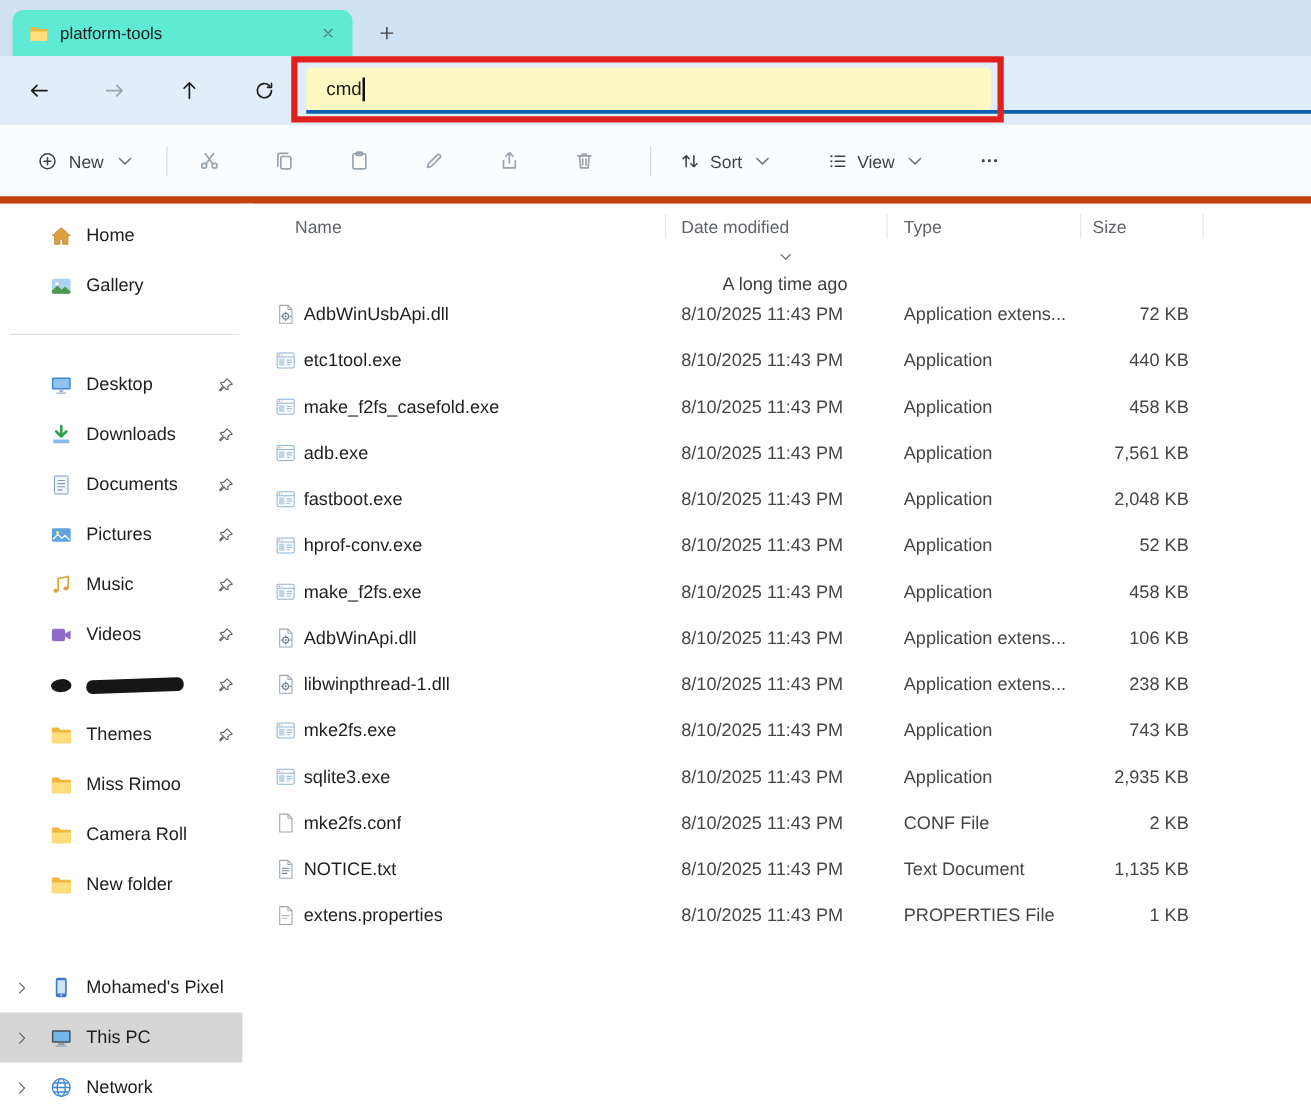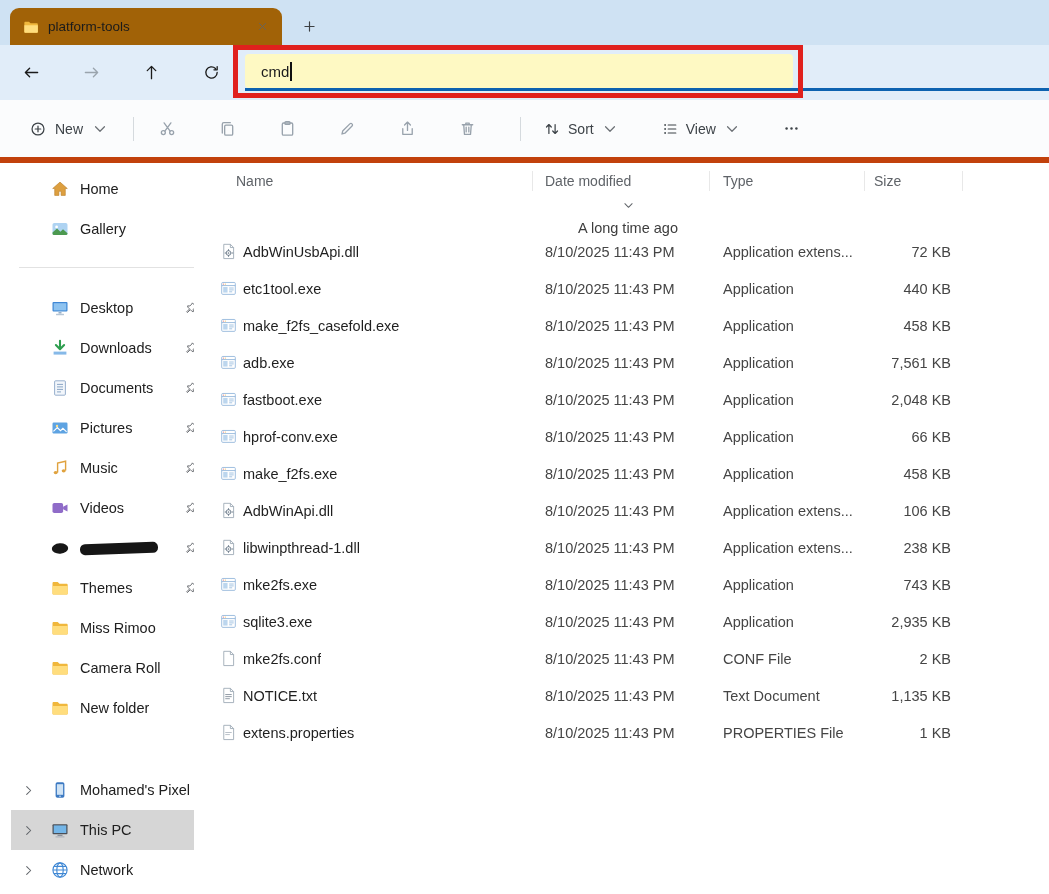--- a/index.html
+++ b/index.html
@@ -3,21 +3,21 @@
 <meta charset="utf-8">
 <style>
   * { margin:0; padding:0; box-sizing:border-box; }
   html,body { background:#ffffff; }
   body { font-family:"Liberation Sans", sans-serif; }
   .window { position:relative; width:1049px; height:894px; background:#fff; overflow:hidden; }
 
   
   .tabstrip { position:absolute; left:0; top:0; width:100%; height:45px; background:#cfe2f3;
               display:flex; align-items:flex-end; padding-left:10px; }
-  .tab { width:272px; height:37px; background:#a16207; border-radius:9px 9px 0 0;
+  .tab { width:272px; height:37px; background:#5eead4; border-radius:9px 9px 0 0;
          display:flex; align-items:center; gap:9px; padding:0 8px 0 13px; }
   .tab-title { flex:1; font-size:13.5px; color:#1b1b1b; white-space:nowrap; overflow:hidden; }
   .tab-close { width:24px; height:24px; border-radius:4px; color:#5f6368; display:flex; align-items:center; justify-content:center; }
   .tab-close .ic { width:11px; height:11px; }
   .newtab { width:34px; height:32px; margin:0 0 3px 10px; color:#3c4043; display:flex; align-items:center; justify-content:center; }
   .newtab .ic { width:15px; height:15px; }
 
   
   .navbar { position:absolute; left:0; top:45px; width:100%; height:55px; background:#e1edf9; }
   .nav-btn { position:absolute; top:9px; width:40px; height:36px; border-radius:5px;
@@ -46,21 +46,21 @@
   .tb-ico .ic { width:17px; height:17px; }
   .tb-labeled { padding:0 10px; gap:8px; font-size:14px; }
   .tb-labeled .ic { width:16px; height:16px; }
   .chev { width:11px; height:11px; color:#6b7075; }
   .more-btn { width:40px; margin-left:22px; color:#3d4348; }
   .more-btn .ic { width:17px; height:17px; }
   .gap24 { width:24px; }
 
   
   .sidebar { position:absolute; left:0; top:163px; width:202px; bottom:0; background:#fff;
-             border-right:1px solid #e4e4e4; padding-top:6px; overflow:hidden;margin-left:11px; }
+             border-right:1px solid #e4e4e4; padding-top:6px; overflow:hidden; }
   .sb-item { position:relative; height:40px; display:flex; align-items:center; gap:11px;
              padding-left:40px; font-size:14.5px; color:#202020; cursor:default; }
   .sb-item.selected { background:#d6d6d6; }
   .sb-icon { width:18px; height:18px; flex:0 0 18px; }
   .sb-label { white-space:nowrap; overflow:hidden; }
   .sb-label:empty { display:none; }
   .sb-chevron { display:none; position:absolute; left:11px; width:13px; height:13px; color:#5f6368; }
   .sb-item.chevron .sb-chevron { display:block; }
   .sb-pin { display:none; position:absolute; right:13px; width:15px; height:15px; color:#5f6368; }
   .sb-item.pinned .sb-pin { display:block; }
@@ -626,21 +626,21 @@
                 <circle cx="3.7" cy="4.3" r=".7" fill="#e98787"></circle>
                 <circle cx="5.7" cy="4.3" r=".7" fill="#f2c76f"></circle>
                 <rect x="3.4" y="7.4" width="4.6" height="5.9" fill="#bcd6ee"></rect>
                 <path d="M9.7 8.5h4.8M9.7 10.5h4.8M9.7 12.5h3.2" stroke="#9fc0e0" stroke-width="1"></path>
               </svg>
             </span>
       <span class="file-name">hprof-conv.exe</span>
     </div>
     <div class="date-cell">8/10/2025 11:43 PM</div>
     <div class="type-cell">Application</div>
-    <div class="size-cell">66 KB</div>
+    <div class="size-cell">52 KB</div>
   </div>
         <div class="file-row">
     <div class="name-cell">
       <span class="file-icon">
               <svg viewBox="0 0 18 18">
                 <rect x="1.8" y="2.6" width="14.4" height="12.6" rx="1.1" fill="#fff" stroke="#8fb3d9" stroke-width=".9"></rect>
                 <path d="M1.8 5.9h14.4" stroke="#8fb3d9" stroke-width=".9"></path>
                 <circle cx="3.7" cy="4.3" r=".7" fill="#e98787"></circle>
                 <circle cx="5.7" cy="4.3" r=".7" fill="#f2c76f"></circle>
                 <rect x="3.4" y="7.4" width="4.6" height="5.9" fill="#bcd6ee"></rect>

